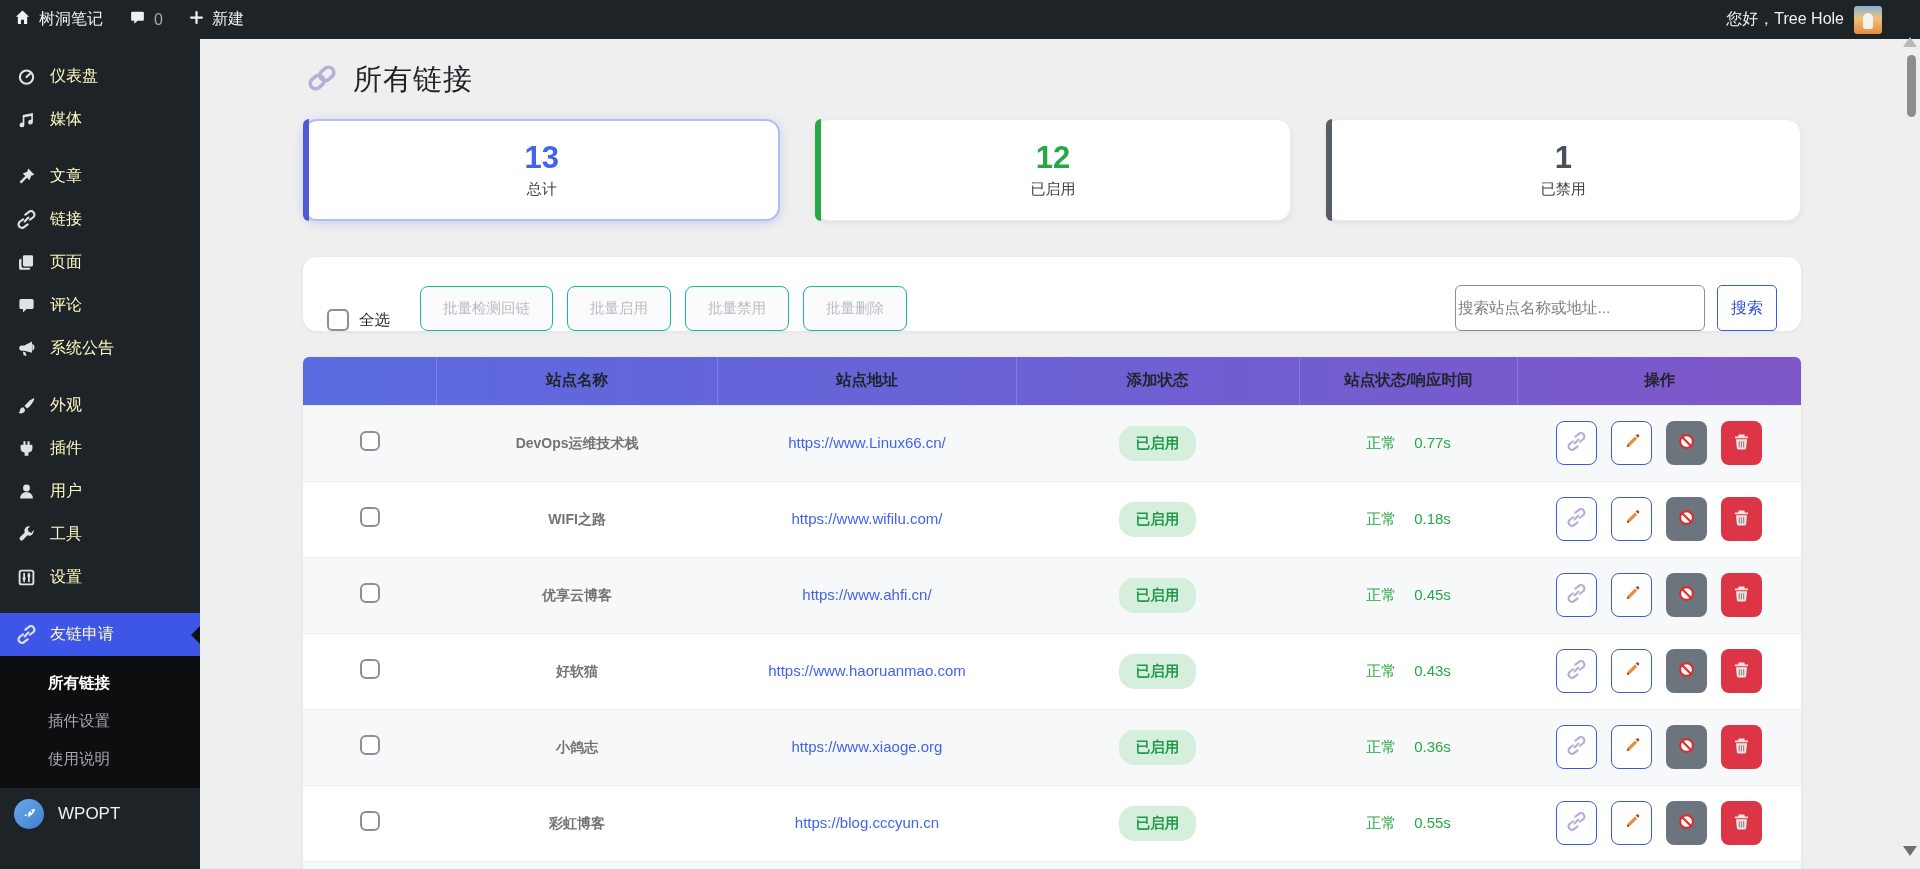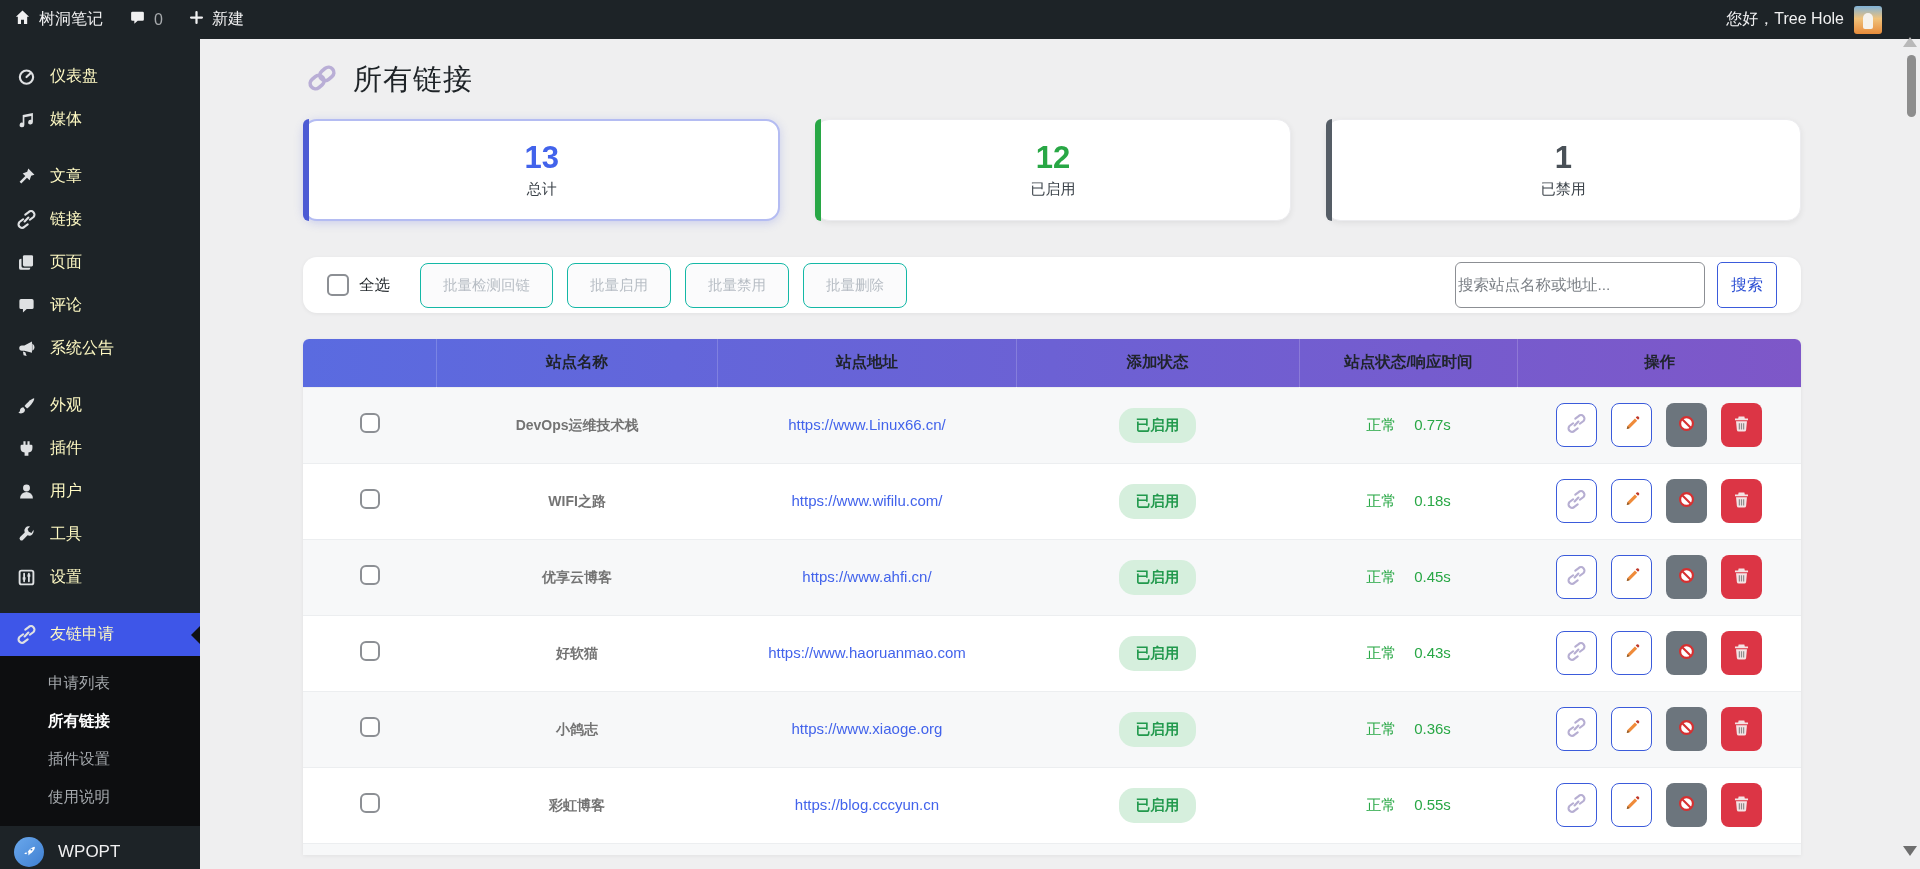--- a/index.html
+++ b/index.html
@@ -49,22 +49,22 @@
   .card { flex:1; height:102px; background:#fff; border-radius:14px; position:relative;
     display:flex; flex-direction:column; align-items:center; justify-content:center;
     box-shadow:0 2px 6px rgba(0,0,0,.07); border:1px solid #ececef; cursor:pointer; }
   .card.selected { border:2px solid #b4bcf2; box-shadow:0 2px 10px rgba(90,107,224,.25); }
   .card .accent { position:absolute; left:-1px; top:-1px; bottom:-1px; width:6px;
     border-radius:14px 0 0 14px; }
   .card.selected .accent { left:-2px; top:-2px; bottom:-2px; }
   .card-num { font-size:31px; font-weight:bold; line-height:1.1; }
   .card-label { font-size:15px; color:#3c434a; margin-top:4px; }
 
-  .toolbar { margin-top:36px; height:56px; background:#fff; border-radius:14px;
-    box-shadow:0 1px 4px rgba(0,0,0,.06); display:flex; align-items:center; padding:0 24px; }
+  .toolbar { margin-top:36px; height:74px; background:#fff; border-radius:14px;
+    box-shadow:0 1px 4px rgba(0,0,0,.06); display:flex; align-items:flex-end; padding:0 24px; }
   .cb { width:22px; height:22px; border:2px solid #8c8f94; border-radius:5px; background:#fff;
     appearance:none; -webkit-appearance:none; cursor:pointer; }
   .selall { font-size:15.5px; color:#1d2327; margin-left:10px; }
   .bulk { display:flex; gap:14px; margin-left:30px; }
   .bulk-btn { background:#fbfbfc; border:1px solid #14b8a6; color:#b7bdc4; font-size:14.5px;
     padding:12px 22px; border-radius:8px; cursor:default; }
   .search { margin-left:auto; display:flex; gap:12px; align-items:center; }
   .search-input { width:250px; height:46px; border:1px solid #8c8f94; border-radius:6px;
     font-size:15.5px; padding:0 2px; color:#3c434a; background:#fff; }
   .search-input::placeholder { color:#7a7f85; }
@@ -261,21 +261,20 @@
               <path d="M6.4 9.6 l3.2-3.2"></path>
               <path d="M5.2 7.8 2.1 10.1 a2.9 2.9 0 0 0 4.1 4.1 L9 12.2"></path>
               <path d="M10.8 8.2 13.9 5.9 a2.9 2.9 0 0 0-4.1-4.1 L7 3.8"></path>
             </g>
           </svg>
         </span>
     <span>友链申请</span>
       </div>
     </div>
   <div id="submenu">
-      <div class="smi">申请列表</div>
       <div class="smi current">所有链接</div>
       <div class="smi">插件设置</div>
       <div class="smi">使用说明</div>
     </div>
   <div class="wpopt">
     <span class="wpopt-ic">
       <svg width="18" height="18" viewBox="0 0 24 24">
           <path fill="#fff" d="M19 5 c-3.6.6-7.2 4-8.7 7 l2.7 2.7 c3-1.5 6.4-5.1 7-8.7z"></path>
           <circle cx="15.2" cy="8.8" r="1.3" fill="#3f7fd1"></circle>
           <path fill="#fff" d="M10 13 l-2.6-.4-1.8 1.8 2.6.5zM11 14 l.4 2.6 1.8-1.8-.5-2.6z"></path>

